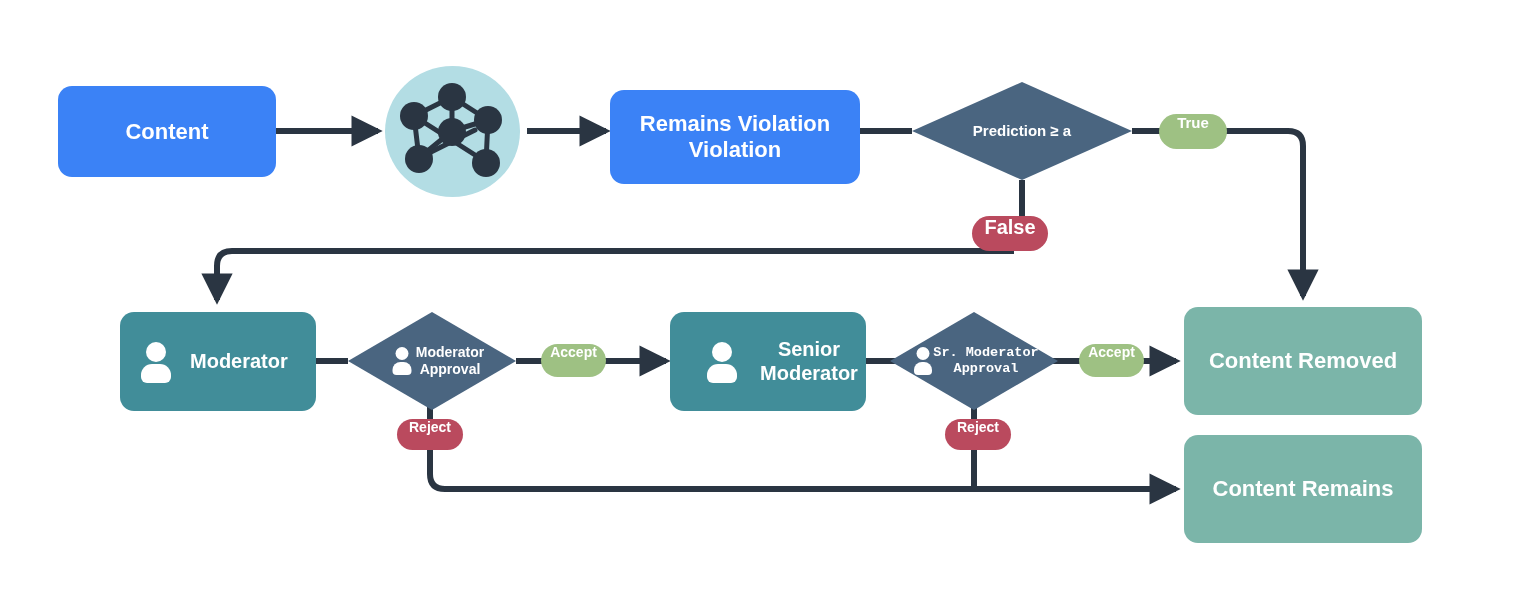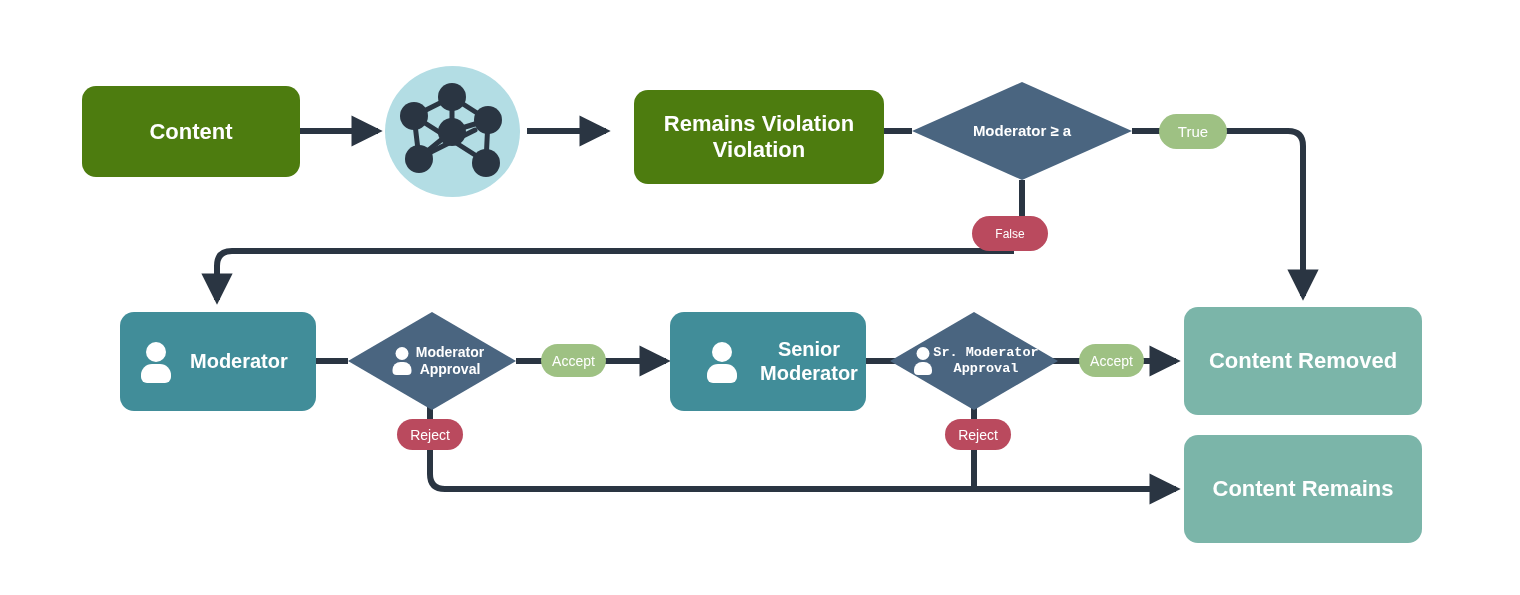--- a/index.html
+++ b/index.html
@@ -32,21 +32,21 @@
     justify-content: center;
     color: #ffffff;
     font-weight: bold;
     text-align: center;
     line-height: 1.18;
     z-index: 3;
   }
   .rbox {
     border-radius: 14px;
   }
-  .rbox.blue   { background: #4d7c0f; margin-left: 24px; }
+  .rbox.blue   { background: #3b82f6; }
   .rbox.teal   { background: #418d99; }
   .rbox.green  { background: #7bb5a9; }
 
   .nn-circle {
     position: absolute;
     border-radius: 50%;
     background: #b3dde4;
     z-index: 3;
   }
 
@@ -70,25 +70,25 @@
     font-weight: bold;
     text-align: center;
     line-height: 1.2;
     pointer-events: none;
   }
 
   .pill {
     position: absolute;
     box-sizing: border-box;
     display: flex;
-    align-items: center;
+    align-items: flex-start;
     justify-content: center;
     border-radius: 999px;
     color: #ffffff;
-    font-weight: normal;
+    font-weight: bold;
     z-index: 4;
     white-space: nowrap;
   }
   .pill.green { background: #9ec183; }
   .pill.red   { background: #ba4a5e; }
 
   .person-icon {
     display: inline-block;
     position: relative;
     flex: 0 0 auto;
@@ -190,29 +190,29 @@
   <div class="node rbox blue" style="left:610px; top:90px; width:250px; height:94px; font-size:22px; flex-direction:column;">
     <span class="label-text">Remains Violation</span>
     <span class="label-text">Violation</span>
   </div>
 
   <div class="diamond-wrap" style="left:912px; top:82px; width:220px; height:98px;">
     <svg width="220" height="98" viewBox="0 0 220 98" xmlns="http://www.w3.org/2000/svg">
       <polygon points="110,0 220,49 110,98 0,49" fill="#4a6580"></polygon>
     </svg>
     <div class="diamond-label" style="font-size:15px;">
-      <span class="label-text">Moderator ≥ a</span>
+      <span class="label-text">Prediction ≥ a</span>
     </div>
   </div>
 
   <div class="pill green" style="left:1159px; top:114px; width:68px; height:35px; font-size:15px;">
     <span class="label-text">True</span>
   </div>
 
-  <div class="pill red" style="left:972px; top:216px; width:76px; height:35px; font-size:12px;">
+  <div class="pill red" style="left:972px; top:216px; width:76px; height:35px; font-size:20px;">
     <span class="label-text">False</span>
   </div>
 
   <div class="node rbox teal" style="left:120px; top:312px; width:196px; height:99px; font-size:20px; justify-content:flex-start; padding-left:20px;">
     <span class="person-icon" style="width:32px; height:42px;">
       <span class="head" style="width:20px; height:20px; top:1px;"></span>
       <span class="body" style="width:30px; height:19px; border-radius:11px 11px 6px 6px;"></span>
     </span>
     <span class="label-text" style="margin-left:18px;">Moderator</span>
   </div>

